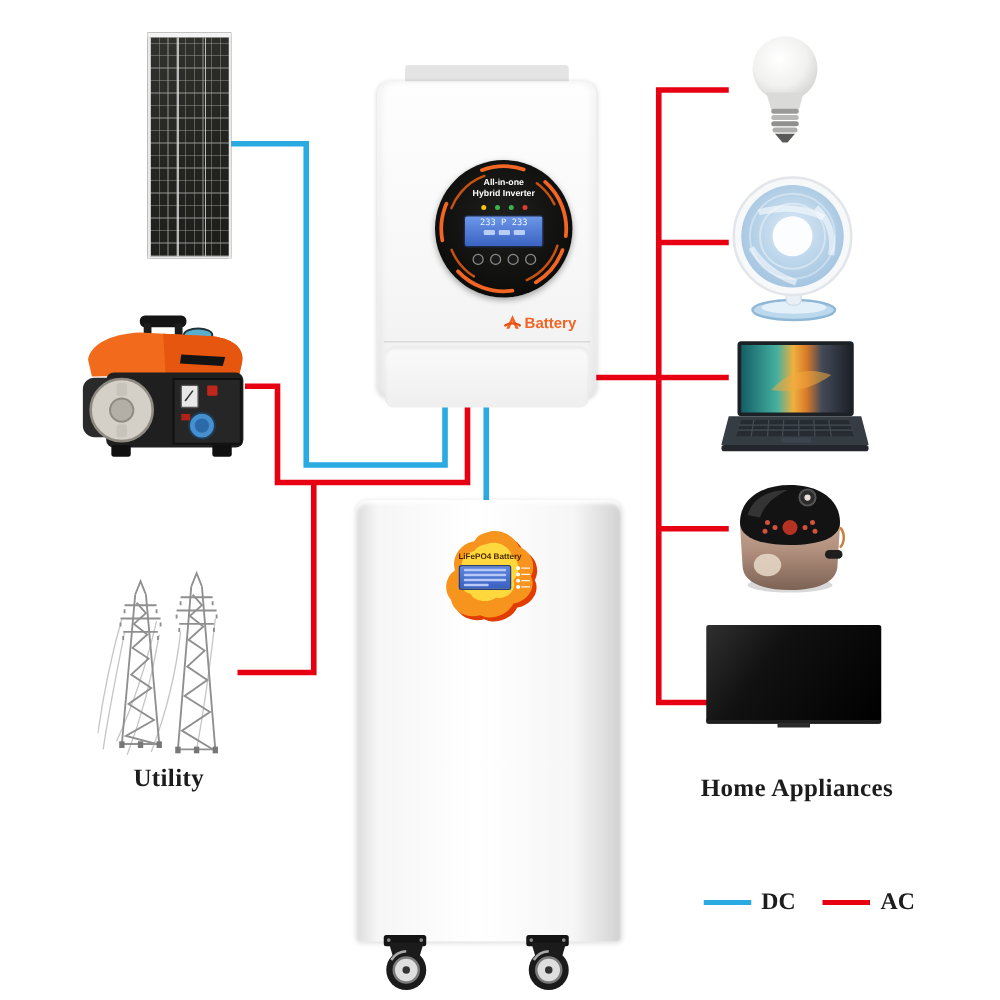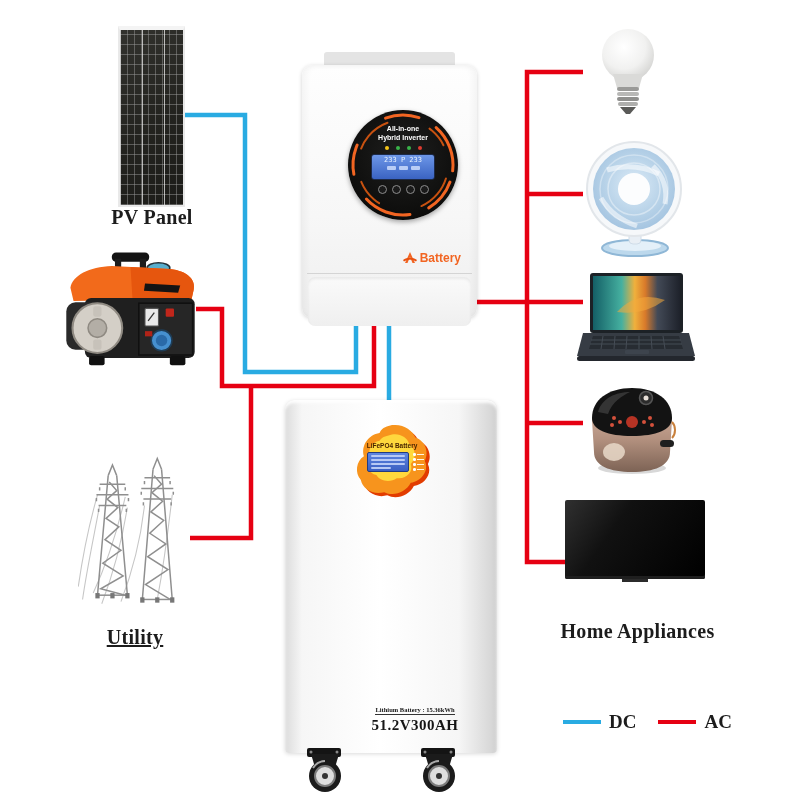--- a/index.html
+++ b/index.html
@@ -15,21 +15,21 @@
       background-image:
         repeating-linear-gradient(90deg, rgba(235,235,235,.75) 0 1px, transparent 1px 22px),
         repeating-linear-gradient(90deg, rgba(160,160,160,.45) 0 1px, transparent 1px 7px),
         repeating-linear-gradient(0deg, rgba(150,150,150,.5) 0 1px, transparent 1px 10px),
         linear-gradient(145deg,#32322e 0%,#23231f 55%,#1c1c19 100%);}
 
   
   .inverter{left:302px;top:52px;width:175px;height:266px;}
   .inv-bracket{position:absolute;left:22px;top:0;width:131px;height:16px;background:#e4e4e4;border-radius:3px;}
   .inv-body{position:absolute;left:0;top:13px;width:175px;height:253px;background:linear-gradient(180deg,#fefefe 0%,#f7f7f7 60%,#efefef 100%);border-radius:10px;box-shadow:0 1px 4px rgba(0,0,0,.18), inset -4px 0 6px rgba(0,0,0,.04), inset 4px 0 6px rgba(0,0,0,.04);}
-  .inv-display{position:absolute;left:46px;top:45px;width:110px;height:110px;border-radius:50%;background:radial-gradient(circle at 50% 42%,#20201f 0%,#0d0d0c 70%,#000 100%);box-shadow:0 2px 5px rgba(0,0,0,.35);text-align:center;}
+  .inv-display{position:absolute;left:46px;top:63px;width:110px;height:110px;border-radius:50%;background:radial-gradient(circle at 50% 42%,#20201f 0%,#0d0d0c 70%,#000 100%);box-shadow:0 2px 5px rgba(0,0,0,.35);text-align:center;}
   .inv-display svg{position:absolute;left:0;top:0;}
   .inv-title{position:relative;margin-top:15px;color:#fff;font-family:"Liberation Sans",sans-serif;font-weight:700;font-size:7px;line-height:8.5px;}
   .led-row{position:relative;margin-top:4px;display:flex;justify-content:center;gap:7px;}
   .led{width:4px;height:4px;border-radius:50%;}
   .inv-lcd{position:relative;margin:4px auto 0;width:62px;height:24px;background:linear-gradient(180deg,#6d97e8,#3a63c2);border:1px solid #1c2a4a;border-radius:3px;color:#eaf4ff;font-family:"DejaVu Sans Mono",monospace;font-size:7px;line-height:10px;}
   .lcd-bars{display:flex;justify-content:center;gap:3px;margin-top:1px;}
   .lcd-bars i{display:block;width:9px;height:4px;background:#b9cdf6;border-radius:1px;}
   .btn-row{position:relative;margin-top:5px;display:flex;justify-content:center;gap:5px;}
   .inv-btn{width:9px;height:9px;border-radius:50%;background:#1a1a1a;border:1px solid #8d8d8d;box-sizing:border-box;}
   .inv-logo{position:absolute;right:16px;top:186px;display:flex;align-items:center;gap:3px;color:#f26522;font-family:"Liberation Sans",sans-serif;font-weight:700;font-size:12px;}
@@ -74,21 +74,20 @@
       <polyline points="389,320 389,404" fill="none" stroke="#29abe2" stroke-width="4.5"></polyline>
       <polyline points="196,309 222,309 222,386 374,386 374,320" fill="none" stroke="#e60012" stroke-width="4.5"></polyline>
       <polyline points="251,386 251,538 190,538" fill="none" stroke="#e60012" stroke-width="4.5"></polyline>
       <polyline points="474,302 583,302" fill="none" stroke="#e60012" stroke-width="4.5"></polyline>
       <polyline points="583,72 527,72 527,562 567,562" fill="none" stroke="#e60012" stroke-width="4.5"></polyline>
       <polyline points="527,194 583,194" fill="none" stroke="#e60012" stroke-width="4.5"></polyline>
       <polyline points="527,423 583,423" fill="none" stroke="#e60012" stroke-width="4.5"></polyline>
     </svg>
 
   <div class="abs device pv"></div>
-  <div class="abs diagram-label" style="left:82px;top:206px;width:140px;">PV Panel</div>
 
   <svg class="abs device" style="left:58px;top:244px;" width="145" height="136" viewBox="0 0 140 131">
     <rect x="52" y="8" width="36" height="9" rx="4" fill="#141414"></rect>
     <rect x="55" y="14" width="6" height="12" fill="#1c1c1c"></rect>
     <rect x="79" y="14" width="6" height="12" fill="#1c1c1c"></rect>
     <ellipse cx="97" cy="23" rx="11" ry="5" fill="#58aecd" stroke="#23323a" stroke-width="1.5"></ellipse>
     <path d="M12,42 C14,30 30,22 52,21 L108,24 C126,26 133,35 131,44 L129,53 L15,55 Z" fill="#f26a1b"></path>
     <path d="M70,22 L108,24 C126,26 133,35 131,44 L129,53 L72,54 Z" fill="#e6560e"></path>
     <path d="M84,38 L118,40 L116,47 L83,45 Z" fill="#141414"></path>
     <rect x="26" y="52" width="106" height="58" rx="6" fill="#1f1f1f"></rect>
@@ -133,21 +132,21 @@
     </g>
     <g fill="#777">
       <rect x="16" y="134" width="4" height="5"></rect>
         <rect x="30" y="134" width="4" height="5"></rect>
         <rect x="44" y="134" width="4" height="5"></rect>
       <rect x="58" y="138" width="4" height="5"></rect>
         <rect x="72" y="138" width="4" height="5"></rect>
         <rect x="86" y="138" width="4" height="5"></rect>
     </g>
   </svg>
-  <div class="abs diagram-label" style="left:75px;top:626px;width:120px;text-decoration:underline;">Utility</div>
+  <div class="abs diagram-label" style="left:75px;top:612px;width:120px;">Utility</div>
 
   <div class="abs device inverter">
     <div class="inv-bracket"></div>
     <div class="inv-body">
       <div class="inv-display">
         <svg width="110" height="110" viewBox="0 0 110 110">
           <circle cx="55" cy="55" r="50" fill="none" stroke="#f26522" stroke-width="3" stroke-linecap="round" stroke-dasharray="34 20 48 28 30 40" transform="rotate(20 55 55)"></circle>
           <circle cx="55" cy="55" r="45" fill="none" stroke="#e85d10" stroke-width="2" stroke-linecap="round" stroke-dasharray="22 34 38 44" opacity=".85" transform="rotate(130 55 55)"></circle>
         </svg>
         <div class="inv-title">
@@ -213,24 +212,20 @@
           </div>
         <div>
             <span></span>
             <b></b>
           </div>
         <div>
             <span></span>
             <b></b>
           </div>
       </div>
-    </div>
-    <div class="bat-spec">
-      <div class="bat-spec-small">Lithium Battery : 15.36kWh</div>
-      <div class="bat-spec-big">51.2V300AH</div>
     </div>
     <svg class="caster" style="left:16px;" width="48" height="46" viewBox="0 0 48 46">
       <rect x="6" y="0" width="34" height="9" rx="2" fill="#141414"></rect>
       <circle cx="10" cy="4" r="1.5" fill="#888"></circle>
         <circle cx="36" cy="4" r="1.5" fill="#888"></circle>
       <path d="M10,6 L16,26 L32,26 L38,6 Z" fill="#1b1b1b"></path>
       <circle cx="24" cy="28" r="16" fill="#1b1b1b"></circle>
       <circle cx="24" cy="28" r="10" fill="#dedede" stroke="#7c7c7c" stroke-width="2"></circle>
       <circle cx="24" cy="28" r="3" fill="#333"></circle>
       <path d="M12,20 A15,15 0 0,1 24,13" stroke="#aaa" stroke-width="2" fill="none"></path>

